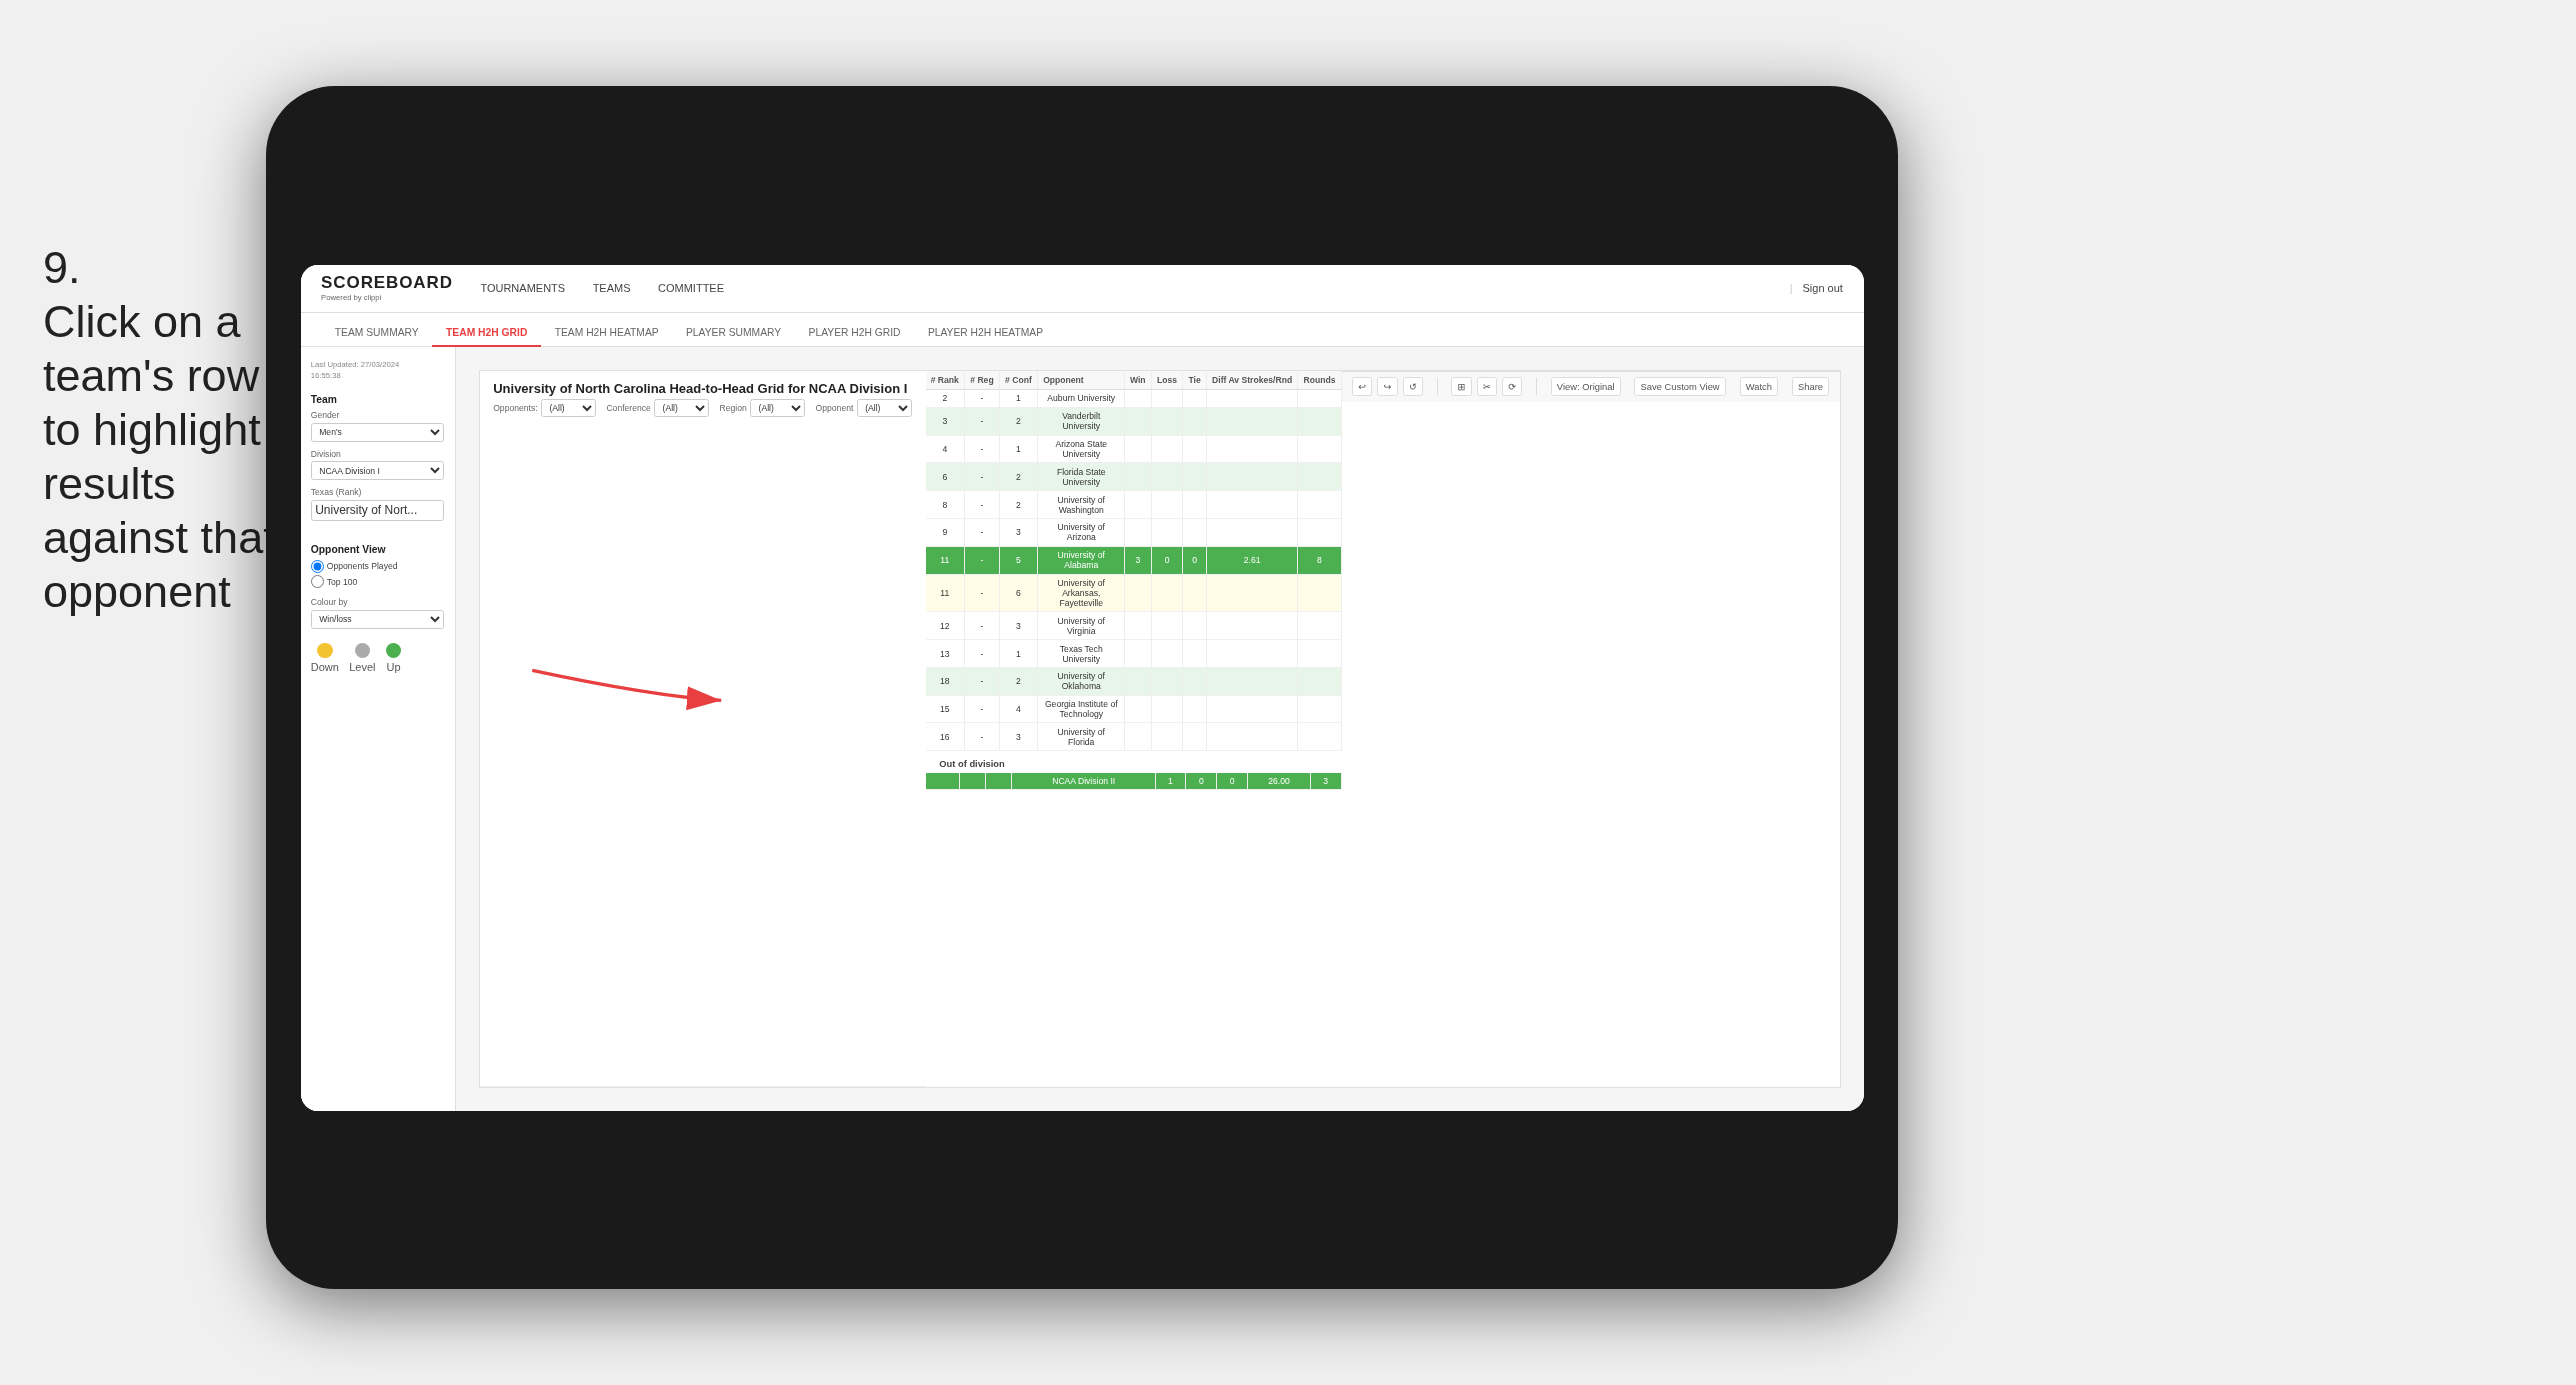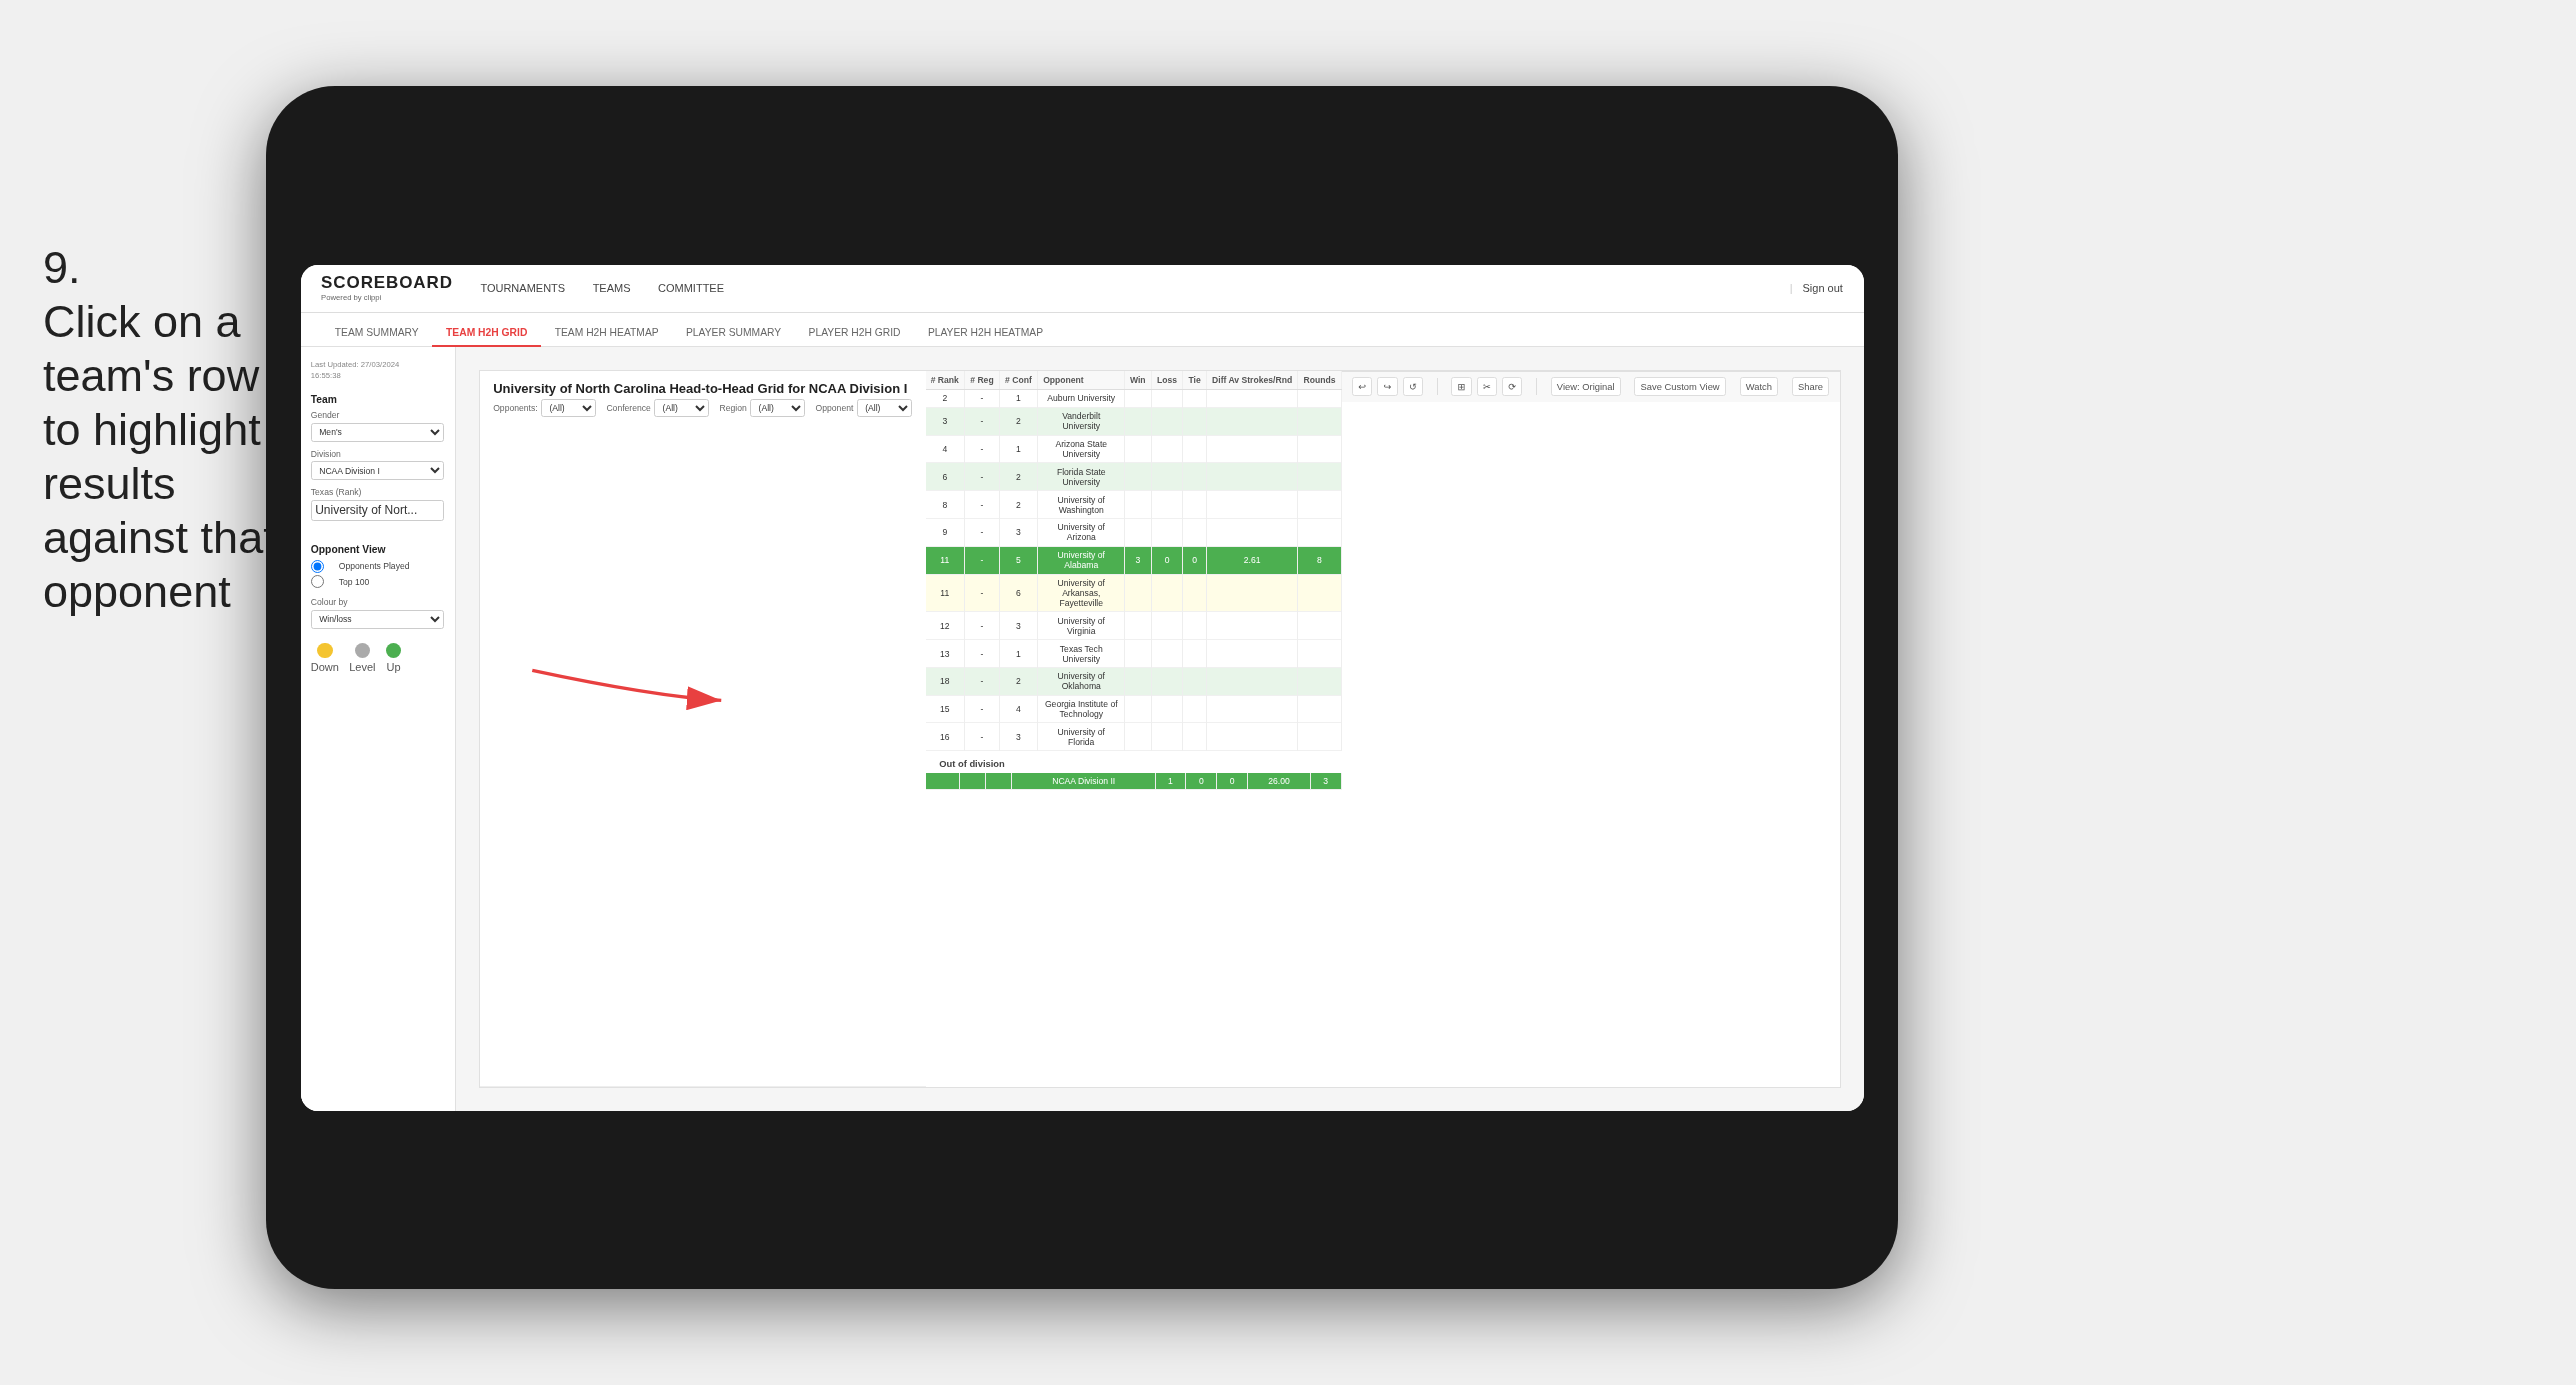--- a/index.html
+++ b/index.html
@@ -198,21 +198,21 @@
       color: #333;
     }
 
     .sidebar-radio-group {
       margin-top: 3.4px;
     }
 
     .sidebar-radio-item {
       display: flex;
       align-items: center;
-      gap: 15px;
+      gap: 3px;
       font-size: 8.6px;
       color: #444;
       margin-bottom: 2.6px;
     }
 
     .legend-row {
       display: flex;
       gap: 10.3px;
       margin-top: 6.9px;
     }

